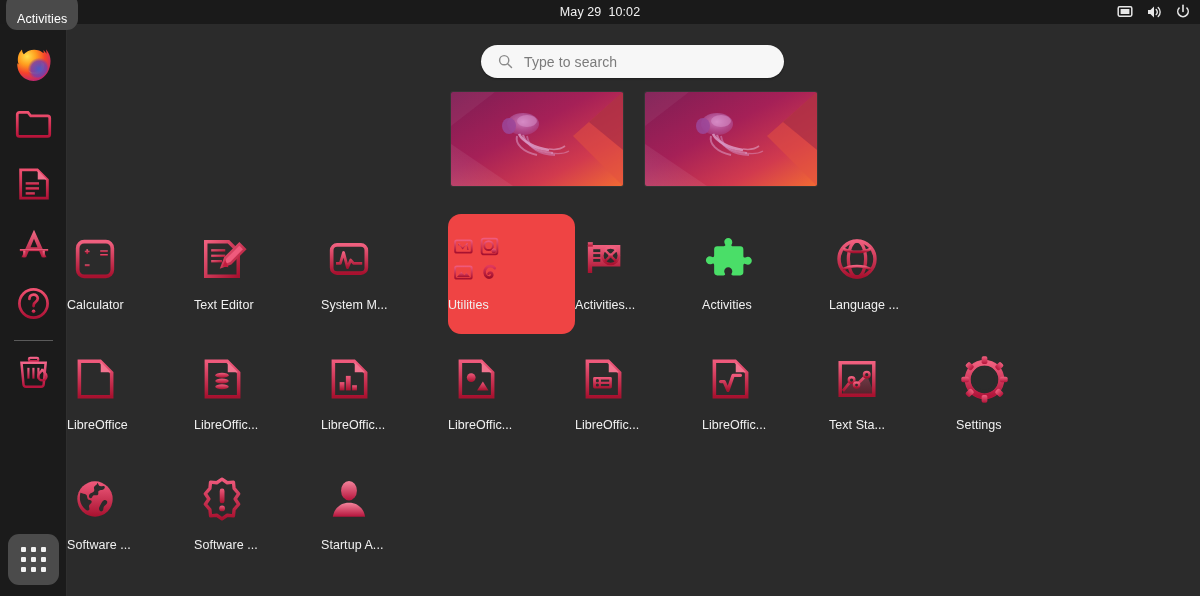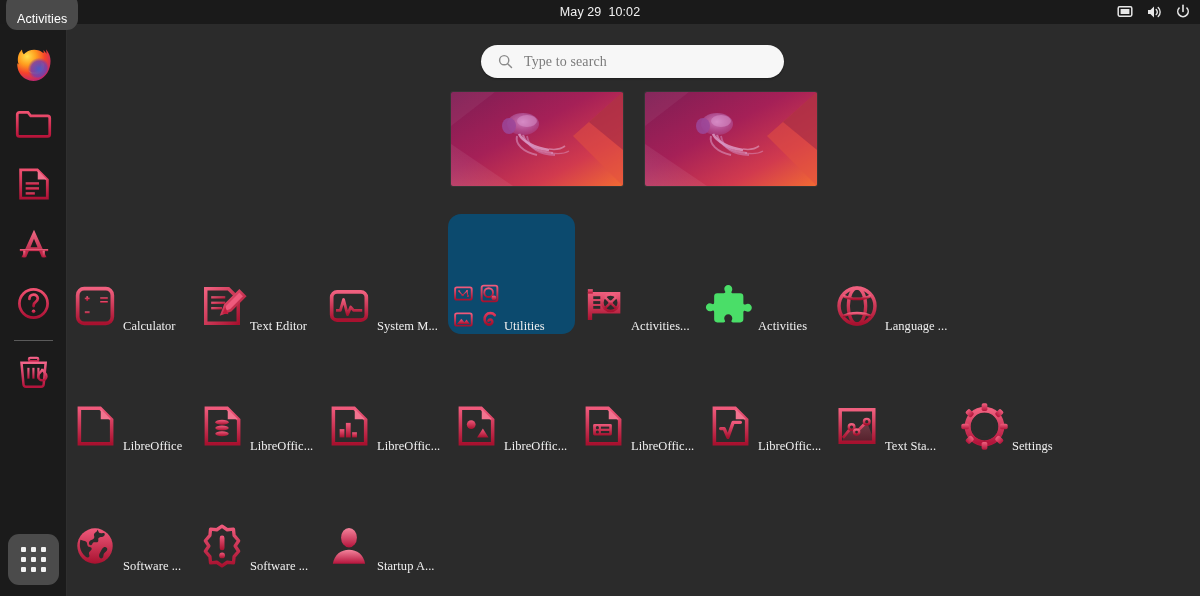--- a/index.html
+++ b/index.html
@@ -60,21 +60,21 @@
   }
   #show-apps {
     position:absolute; left:8px; top:510px; width:51px; height:51px;
     background:#4b4b4b; border-radius:11px;
     display:flex; align-items:center; justify-content:center;
   }
   .appgrid { display:grid; grid-template-columns:repeat(3,5px); grid-gap:5px; }
   .appgrid i { display:block; width:5px; height:5px; background:#f2f2f2; border-radius:1px; }
 
   
-  #overview { position:absolute; top:24px; left:67px; width:1133px; height:572px;font-family:Liberation Serif, serif; }
+  #overview { position:absolute; top:24px; left:67px; width:1133px; height:572px; }
 
   
   #search {
     position:absolute; top:21px; left:414px;
     width:303px; height:33px;
     background:#f7f7f7; border-radius:17px;
     display:flex; align-items:center; padding-left:17px;
     box-shadow:0 1px 2px rgba(0,0,0,.35);
   }
   #search .mag { width:15px; height:15px; flex:none; }
@@ -94,25 +94,25 @@
   .ws .wall { position:absolute; inset:0; }
 
   
   #apps {
     position:absolute; top:190px; left:0; width:1133px;
     display:flex; flex-direction:column;
   }
   .app-row { display:flex; }
   .app {
     width:127px; height:120px;
-    display:flex; align-items:flex-end;
+    display:flex; flex-direction:column; align-items:flex-start;
     padding-top:17px;
     border-radius:13px;
   }
-  .app.folder { background:#0c4a6e; }
+  .app.folder { background:#ef4444; }
   .app .ic { width:56px; height:56px; display:flex; align-items:center; justify-content:center; }
   .app .lbl {
     margin-top:11px; font-size:12.5px; color:#f0f0f0;
     max-width:112px; text-align:center; white-space:nowrap;
     overflow:hidden; letter-spacing:.05px;
   }
   .mini2x2 { display:grid; grid-template-columns:repeat(2,22px); grid-gap:4px; }
   .mini2x2 > div { width:22px; height:22px; display:flex; align-items:center; justify-content:center; }
 </style>
 </head>

